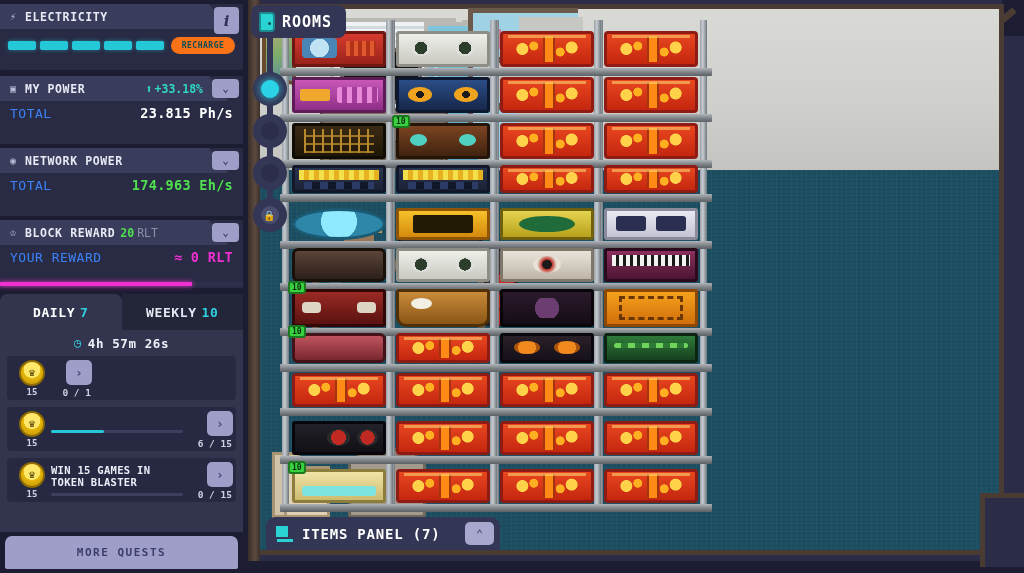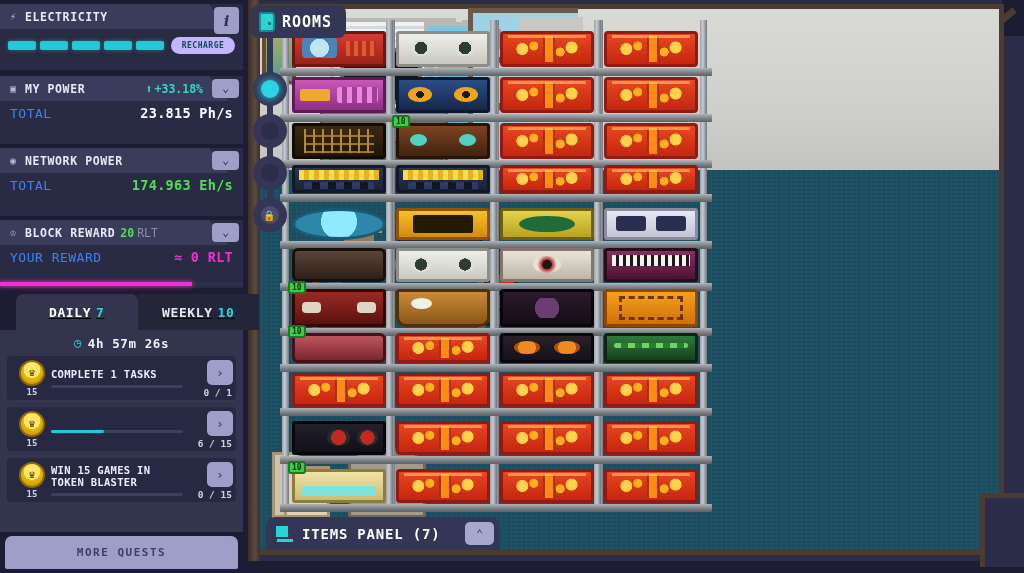--- a/index.html
+++ b/index.html
@@ -268,41 +268,41 @@
   }
   .row-label { font-size:13px; color:#3b82f6; text-transform:uppercase; letter-spacing:.5px; }
   .row-num { font-size:13.5px; font-weight:bold; letter-spacing:.3px; }
 
   
   #card-electricity { top:4px; height:66px; border-radius:2px; }
   .energy-row { display:flex; align-items:center; gap:7px; padding:8px 8px 0 8px; }
   .energy-bar { display:flex; gap:4px; flex:1; }
   .seg { flex:1; height:9px; background:#25c8d6; border-radius:2px; box-shadow:0 0 4px rgba(37,200,214,.5); }
   .recharge {
-    width:64px; height:17px; background:#c4b5fd; border-radius:9px;
+    width:64px; height:17px; background:#f97316; border-radius:9px;
     color:#0d4e57; font-size:8px; font-weight:bold; letter-spacing:.5px;
     display:flex; align-items:center; justify-content:center; text-transform:uppercase;
   }
 
   #card-mypower { top:76px; height:68px; }
   #card-network { top:148px; height:68px; }
   #card-reward  { top:220px; height:68px; }
 
   .delta { font-size:11.5px; color:#2fd9c6; font-weight:bold; margin-left:auto; margin-right:34px; display:flex; align-items:center; gap:2px;}
   .up-arrow { color:#2fd9c6; font-size:12px; }
   .hd-amount { color:#4fe04f; font-weight:bold; margin-left:5px; font-size:11.5px;}
   .hd-unit { color:#8c8ea8; margin-left:3px; font-size:11.5px;}
 
   .pink-bar {
     position:absolute; left:0; bottom:2px; width:100%; height:4px; background:#2e2f4a;
   }
   .pink-bar > i { display:block; height:100%; width:79%; background:#ef2fd0; box-shadow:0 0 5px #ef2fd0;}
 
   
-  .tabs { position:absolute; left:16px; top:294px; width:243px; height:36px; display:flex;text-decoration:underline; }
+  .tabs { position:absolute; left:0; top:294px; width:243px; height:36px; display:flex; }
   .tab {
     flex:1; display:flex; align-items:center; justify-content:center; gap:5px;
     font-size:13px; letter-spacing:.6px; text-transform:uppercase; font-weight:bold;
     color:#e6e7f3; background:#232539; cursor:pointer;
   }
   .tab.active { background:#33354f; border-radius:7px 7px 0 0; color:#ffffff; }
   .tab .cnt { color:#2fd0e0; }
   .tab.active .cnt { color:#2fd0e0; }
 
   .quest-panel {
@@ -716,26 +716,20 @@
       <div class="timer">
         <span class="clock-ico">◷</span>
         <span>4h 57m 26s</span>
       </div>
       <div id="quest-list">
           <div class="quest">
             <div class="crown-wrap">
               <div class="crown">♛</div>
               <div class="crown-num">15</div>
             </div>
-            <div class="q-body">
-              <div class="q-title">Complete 1 Tasks</div>
-              <div class="q-bar">
-                <i style="width:0%"></i>
-              </div>
-            </div>
             <div class="q-right">
               <div class="q-go">›</div>
               <div class="q-prog">0 / 1</div>
             </div>
           </div>
           <div class="quest">
             <div class="crown-wrap">
               <div class="crown">♛</div>
               <div class="crown-num">15</div>
             </div>

